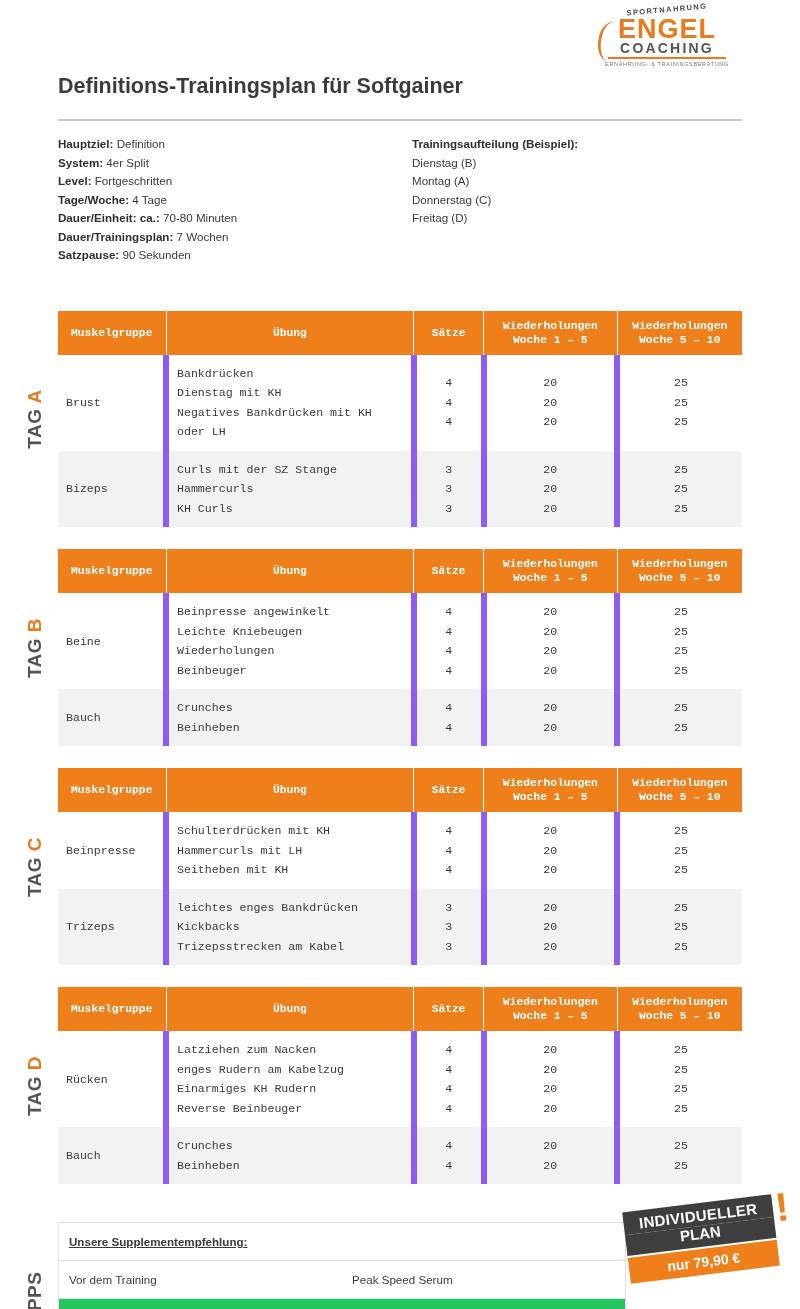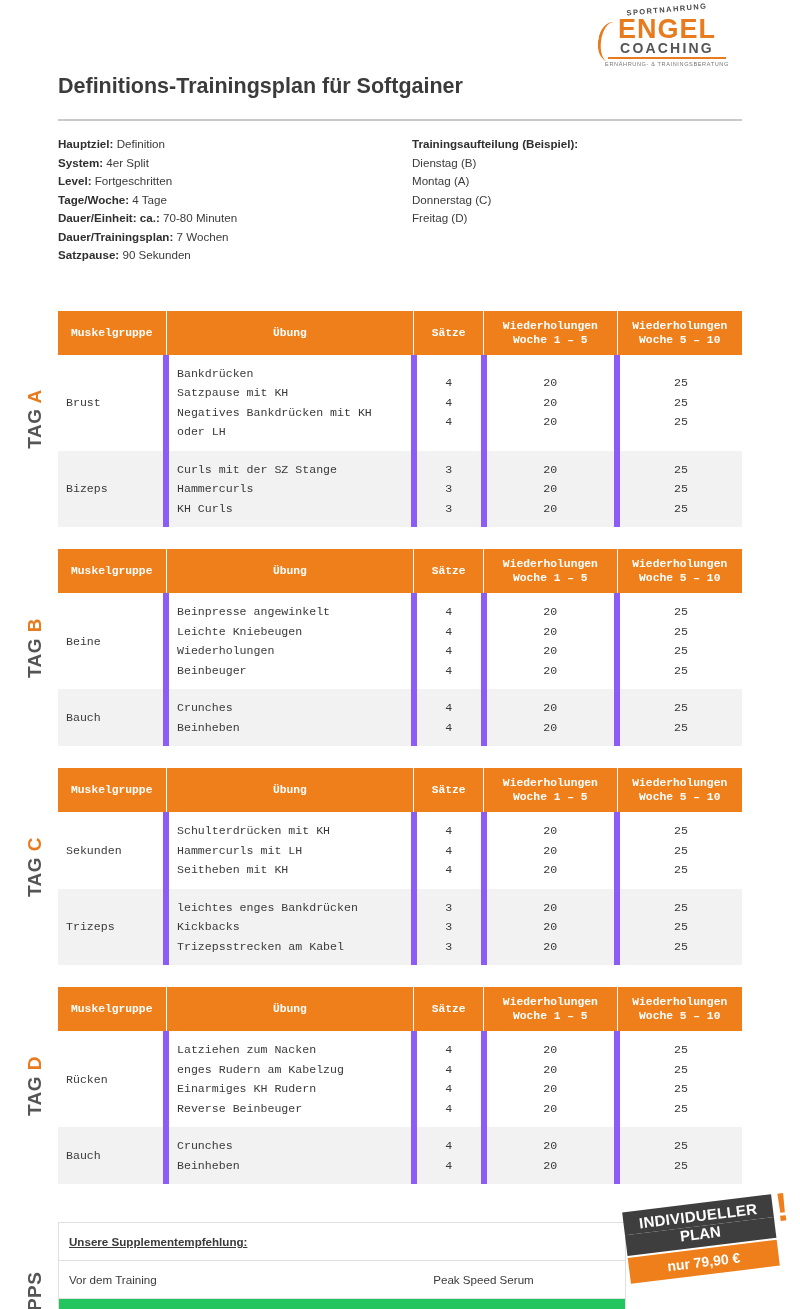--- a/index.html
+++ b/index.html
@@ -296,21 +296,21 @@
                 <div>Woche 5 – 10</div>
               </th>
             </tr>
           </thead>
           <tbody>
             <tr class="band-a">
               <td class="col-muscle muscle">Brust</td>
               <td class="col-ex">
                 <div class="cellwrap">
                   <div>Bankdrücken</div>
-                  <div>Satzpause mit KH</div>
+                  <div>Dienstag mit KH</div>
                   <div>Negatives Bankdrücken mit KH oder LH</div>
                 </div>
               </td>
               <td class="col-sets">
                 <div class="cellwrap">
                   <div>4</div>
                   <div>4</div>
                   <div>4</div>
                 </div>
               </td>
@@ -478,21 +478,21 @@
                 <div>Woche 1 – 5</div>
               </th>
               <th class="col-rep2">
                 <div>Wiederholungen</div>
                 <div>Woche 5 – 10</div>
               </th>
             </tr>
           </thead>
           <tbody>
             <tr class="band-a">
-              <td class="col-muscle muscle">Sekunden</td>
+              <td class="col-muscle muscle">Beinpresse</td>
               <td class="col-ex">
                 <div class="cellwrap">
                   <div>Schulterdrücken mit KH</div>
                   <div>Hammercurls mit LH</div>
                   <div>Seitheben mit  KH</div>
                 </div>
               </td>
               <td class="col-sets">
                 <div class="cellwrap">
                   <div>4</div>
@@ -650,21 +650,21 @@
     <div class="side-label">
       <span>SUPPS</span>
     </div>
     <table class="supps">
       <tbody id="supps-body">
           <tr class="supps-head">
             <td colspan="2">Unsere Supplementempfehlung:</td>
           </tr>
           <tr class="">
             <td class="k">Vor dem Training</td>
-            <td style="white-space: pre-line; text-align: center;">Peak Speed Serum</td>
+            <td style="white-space: pre-line;">Peak Speed Serum</td>
           </tr>
           <tr class="supps-row-alt">
             <td class="k">Während dem Training</td>
             <td style="white-space: pre-line;">10g EAAs</td>
           </tr>
           <tr class="">
             <td class="k">Nach dem Training</td>
             <td style="white-space: pre-line;">40g Whey Protein Isolat
 + 40g Vitargo</td>
           </tr>

